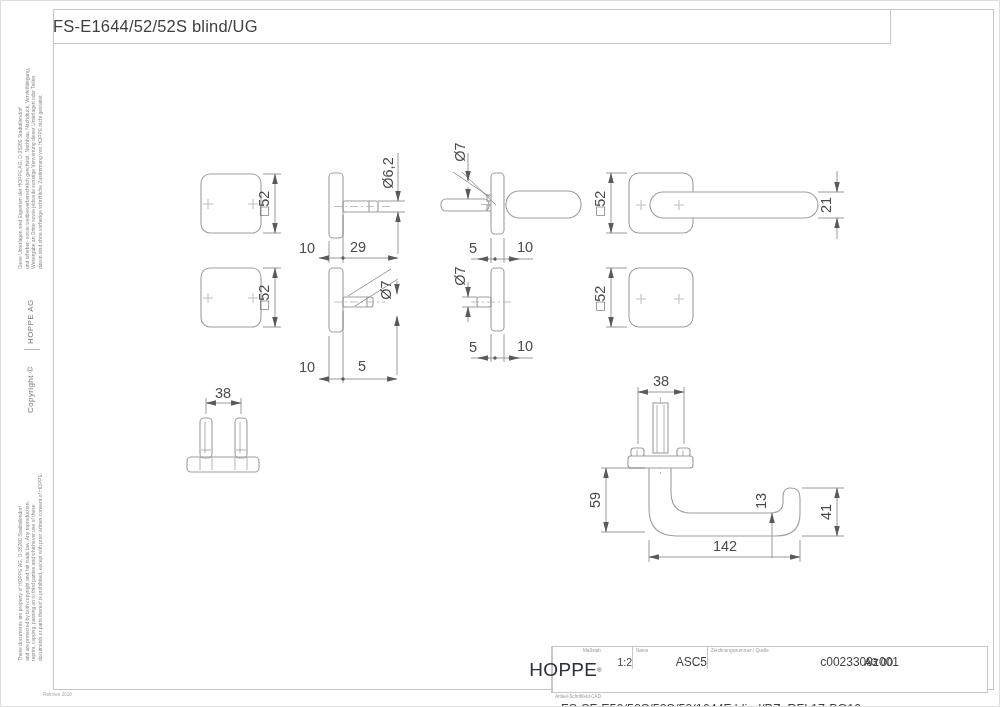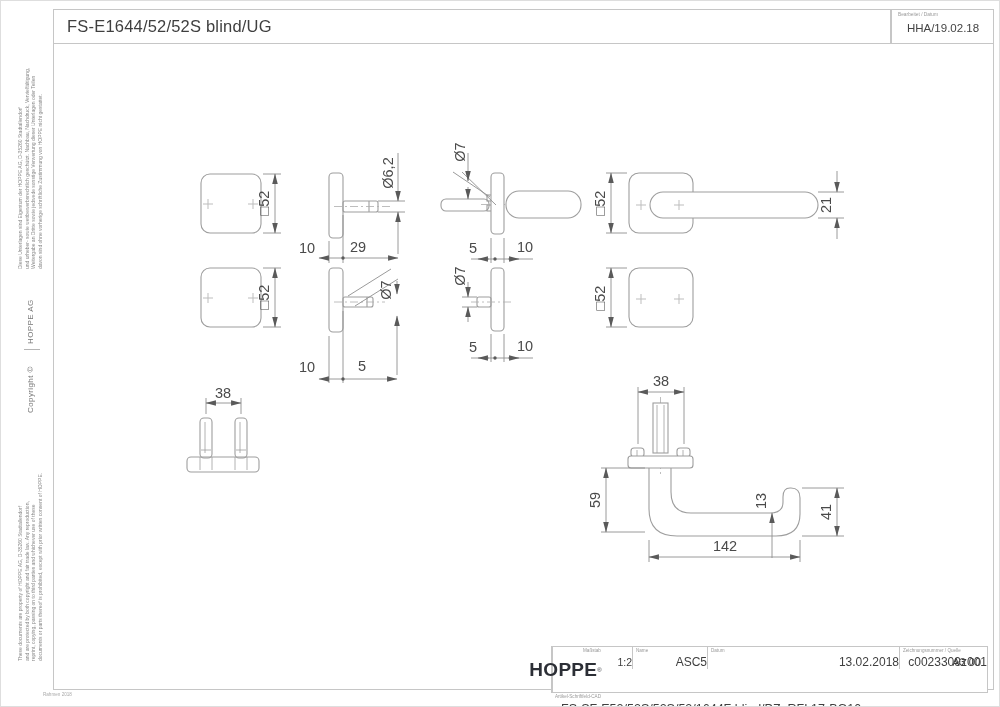--- a/index.html
+++ b/index.html
@@ -3,21 +3,21 @@
 <meta charset="utf-8">
 <style>
   html,body{margin:0;padding:0;background:#fff;}
   #page{position:relative;width:1000px;height:707px;background:#fff;overflow:hidden;
         font-family:"Liberation Sans",sans-serif;border:1px solid #dedede;box-sizing:border-box;}
   
   #frame{position:absolute;left:52px;top:8px;width:941px;height:681px;border:1px solid #c6c6c6;box-sizing:border-box;}
   
   #titlebar{position:absolute;left:52px;top:8px;width:838px;height:35px;border-bottom:1px solid #c6c6c6;
             border-right:1px solid #c6c6c6;box-sizing:border-box;display:flex;align-items:center;}
-  #titlebar .t{padding-left:14px;font-size:16.5px;color:#3f3f3f;letter-spacing:.2px;}
+  #titlebar .t{padding-left:0;font-size:16.5px;color:#3f3f3f;letter-spacing:.2px;}
   #hdr-right{position:absolute;left:890px;top:8px;width:103px;height:35px;box-sizing:border-box;}
   #hdr-right .lbl{position:absolute;top:3px;left:6px;font-size:4.8px;color:#9a9a9a;}
   #hdr-right .val{position:absolute;top:13px;left:0;width:100%;text-align:center;font-size:11.5px;color:#444;}
   
   .rot{position:absolute;transform-origin:0 0;transform:rotate(-90deg);white-space:nowrap;}
   .notice{font-size:5px;line-height:6.6px;color:#8a8a8a;}
   .sideword{font-size:8px;color:#777;letter-spacing:.4px;}
   #cp-divider{position:absolute;left:23px;top:348px;width:16px;height:1px;background:#b5b5b5;}
   #frame-note{position:absolute;left:42px;top:691px;font-size:4.6px;color:#aaa;}
   
@@ -26,45 +26,41 @@
           grid-template-rows:22px 23px;background:#fff;}
   #tblock .cell{position:relative;border-left:1px solid #c6c6c6;box-sizing:border-box;}
   #tblock .c1{border-left:none;}
   #tblock .r2{border-top:1px solid #c6c6c6;grid-column:1 / span 4;}
   #tblock .lbl{position:absolute;top:1px;left:3px;font-size:4.6px;color:#9a9a9a;white-space:nowrap;}
   #tblock .val{position:absolute;left:0;right:0;top:8px;text-align:right;font-size:12px;color:#3f3f3f;}
   #tblock .val.small{font-size:10.5px;top:9px;}
   #tblock .fmt{position:absolute;right:6px;top:9px;font-size:11px;color:#3f3f3f;margin-left:48px;}
   #tblock .art{position:absolute;left:9px;top:9px;font-size:12.5px;color:#3f3f3f;white-space:nowrap;}
   #logo-cell{grid-row:1 / span 2;display:flex;align-items:center;justify-content:center;border-left:1px solid #c6c6c6;}
-  #logo-cell .word{font-weight:bold;font-size:19px;color:#2c2f36;letter-spacing:.3px;}
+  #logo-cell .word{font-weight:normal;font-size:19px;color:#2c2f36;letter-spacing:.3px;}
   #logo-cell sup{font-size:6px;vertical-align:10px;color:#2c2f36;}
   
   #cad{position:absolute;left:0;top:0;pointer-events:none;}
   .ln{stroke:#9e9e9e;stroke-width:1.1;fill:none;}
   .lnw{stroke:#9e9e9e;stroke-width:1.1;fill:#fff;}
   .dl{stroke:#8f8f8f;stroke-width:0.9;fill:none;}
   .cl{stroke:#adadad;stroke-width:0.8;fill:none;stroke-dasharray:8 3 2 3;}
   .plus{stroke:#bdbdbd;stroke-width:1;fill:none;}
   .dim{font-family:"Liberation Sans",sans-serif;font-size:14.5px;fill:#4a4a4a;}
   .dot{fill:#5a5a5a;}
 </style>
 </head>
 <body>
 
 <div id="page">
 
   <div id="frame"></div>
 
   <div id="titlebar">
     <div class="t">FS-E1644/52/52S blind/UG</div>
-  </div>
-  <div id="hdr-right" style="border-left:1px solid #c6c6c6;border-bottom:1px solid #c6c6c6;">
-    <div class="lbl">Bearbeitet / Datum</div>
-    <div class="val">HHA/19.02.18</div>
   </div>
 
   <div class="rot notice" style="left:16px;top:268px;">
     <div>Diese Unterlagen sind Eigentum der  HOPPE AG, D-35260 Stadtallendorf</div>
     <div>und urheber- sowie wettbewerbsrechtlich geschützt. Nachbau, Nachdruck, Vervielfältigung,</div>
     <div>Weitergabe an Dritte sowie jedwede sonstige Verwertung dieser Unterlagen oder Teilen</div>
     <div>davon sind ohne vorherige schriftliche Zustimmung von HOPPE nicht gestattet.</div>
   </div>
   <div class="rot sideword" style="left:25px;top:343px;">HOPPE  AG</div>
   <div id="cp-divider"></div>
@@ -232,24 +228,20 @@
   <div id="tblock">
     <div class="cell c1">
       <div class="lbl">Maßstab</div>
       <div class="val small">1:2</div>
     </div>
     <div class="cell">
       <div class="lbl">Name</div>
       <div class="val">ASC5</div>
     </div>
     <div class="cell">
-      <div class="lbl">Datum</div>
-      <div class="val">13.02.2018</div>
-    </div>
-    <div class="cell">
       <div class="lbl">Zeichnungsnummer / Quelle</div>
       <div class="val">c0023309z001</div>
       <div class="fmt">A3 00</div>
     </div>
     <div id="logo-cell" class="cell">
       <span class="word">HOPPE</span>
         <sup>®</sup>
       <svg width="25" height="20" viewBox="0 0 25 20" style="margin-left:2px">
         <path d="M6,1.5 L17.5,1.5 L23.5,10 L17.5,18.5 L6,18.5 L1,10 Z" fill="none" stroke="#2c2f36" stroke-width="2.2"></path>
         <path d="M5,8.3 L12,8.3 L12,5.2 L19,10 L12,14.8 L12,11.7 L5,11.7 Z" fill="#2c2f36"></path>

